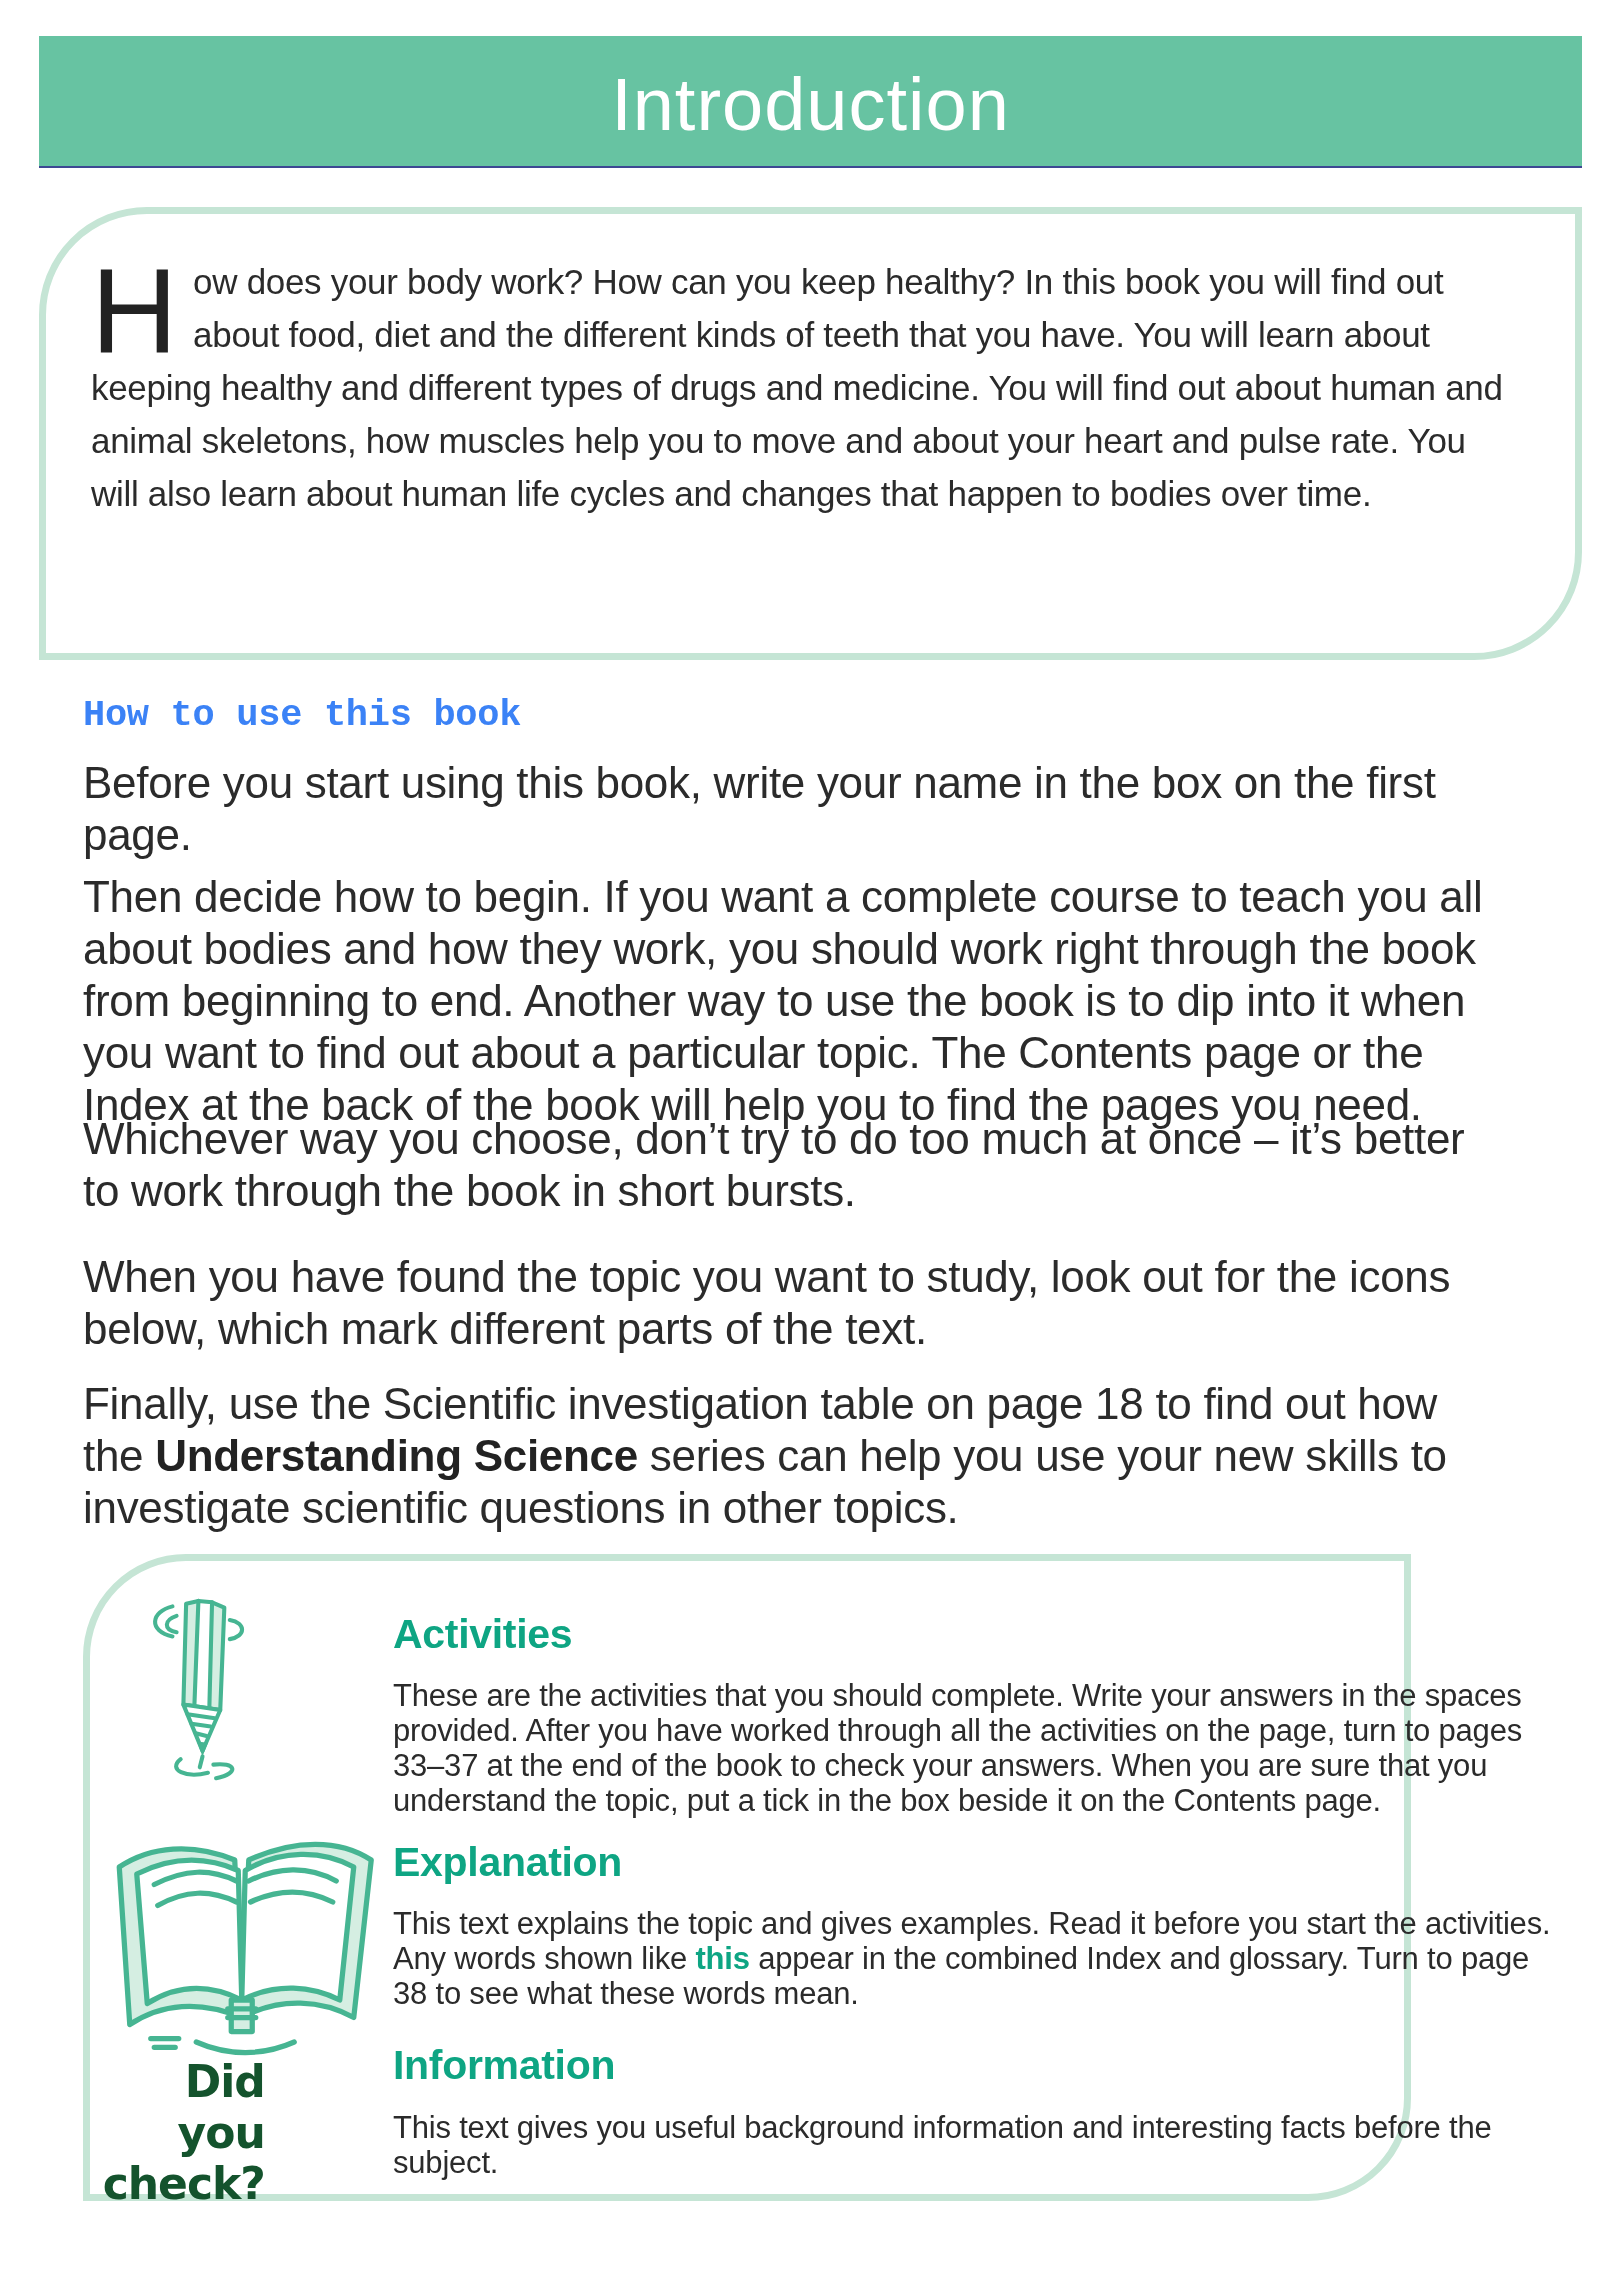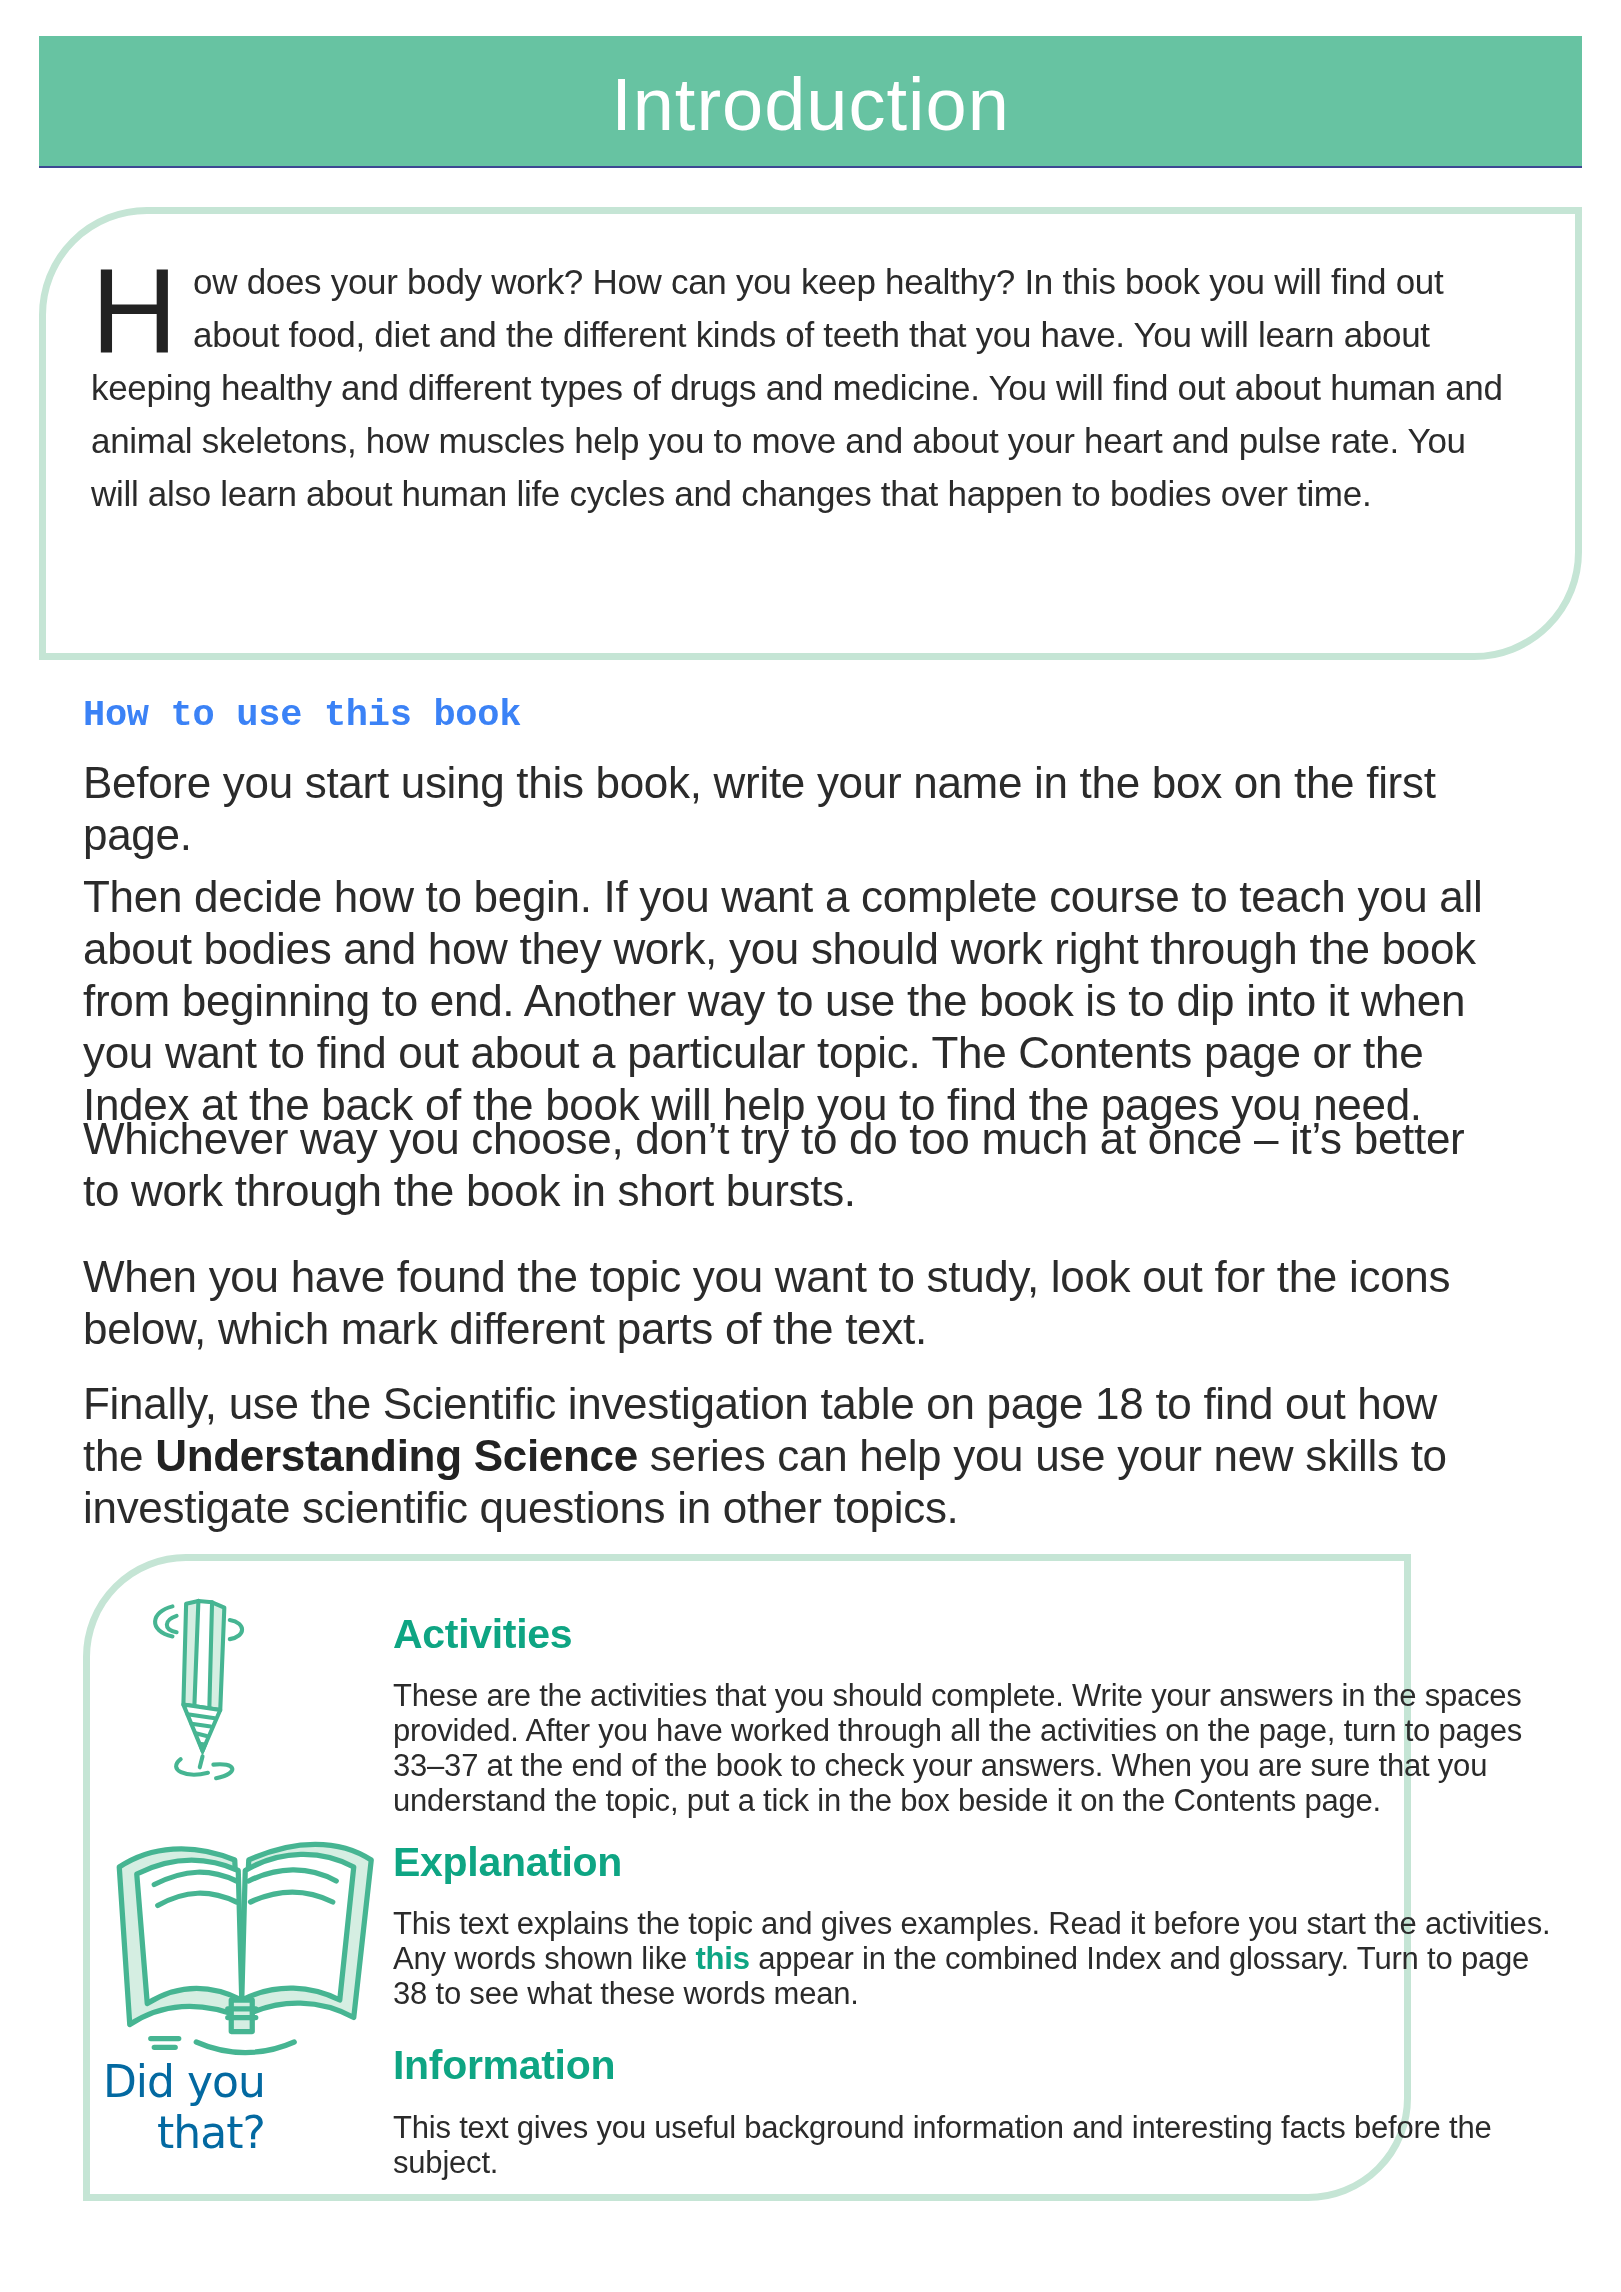--- a/index.html
+++ b/index.html
@@ -72,22 +72,22 @@
     font-size:41px; font-weight:700; color:#0ea583;
     letter-spacing:-0.3px; line-height:45px;
   }
   .legend-text {
     font-size:31px; line-height:35px; letter-spacing:-0.2px;
     color:#2b2b2b; width:1161px;
   }
   .hl-word { color:#0ea583; font-weight:700; }
   .did-you-know {
     font-family:"DejaVu Sans", sans-serif;
-    font-size:44px; line-height:51px; font-weight:400;
-    color:#0369a1; text-align:right;
+    font-size:44px; line-height:51px; font-weight:700;
+    color:#14532d; text-align:right;
     width:167px; letter-spacing:-1px;
   }
   svg .ink { stroke:#46b592; stroke-width:3; fill:none; stroke-linecap:round; stroke-linejoin:round; }
   svg .fill-lt { fill:#d5eee2; }
   svg .fill-wh { fill:#ffffff; }
 </style>
 </head>
 <body>
 
 <header class="banner">
@@ -162,20 +162,20 @@
     </svg>
   </div>
 
   <h3 class="legend-heading abs" style="left:303px; top:279px;">Explanation</h3>
   <p class="legend-text abs" style="left:303px; top:345px;">
     <span>This text explains the topic and gives examples. Read it before you start the activities. Any words shown like </span><span class="hl-word">this</span><span> appear in the combined Index and glossary. Turn to page 38 to see what these words mean.</span>
   </p>
 
   <div class="did-you-know abs" style="left:7.8px; top:495px;">
     <div>Did you</div>
-    <div>that?</div>
+    <div>check?</div>
   </div>
 
   <h3 class="legend-heading abs" style="left:303px; top:482px;">Information</h3>
   <p class="legend-text abs" style="left:303px; top:549px;">This text gives you useful background information and interesting facts before the subject.</p>
 
 </section>
 
 
 </body></html>

